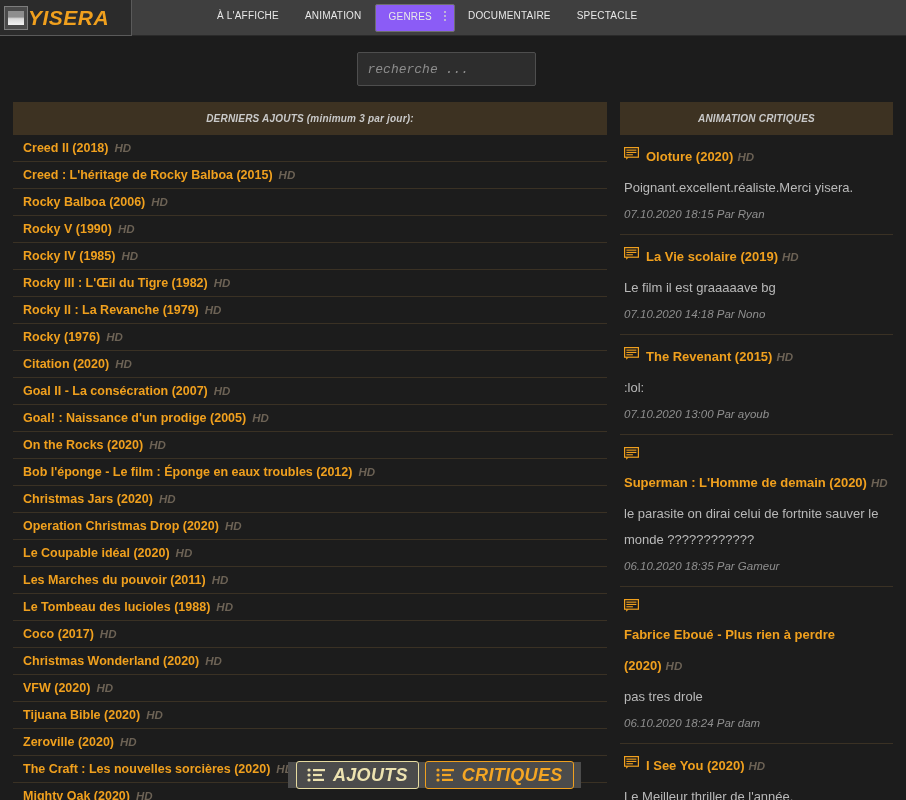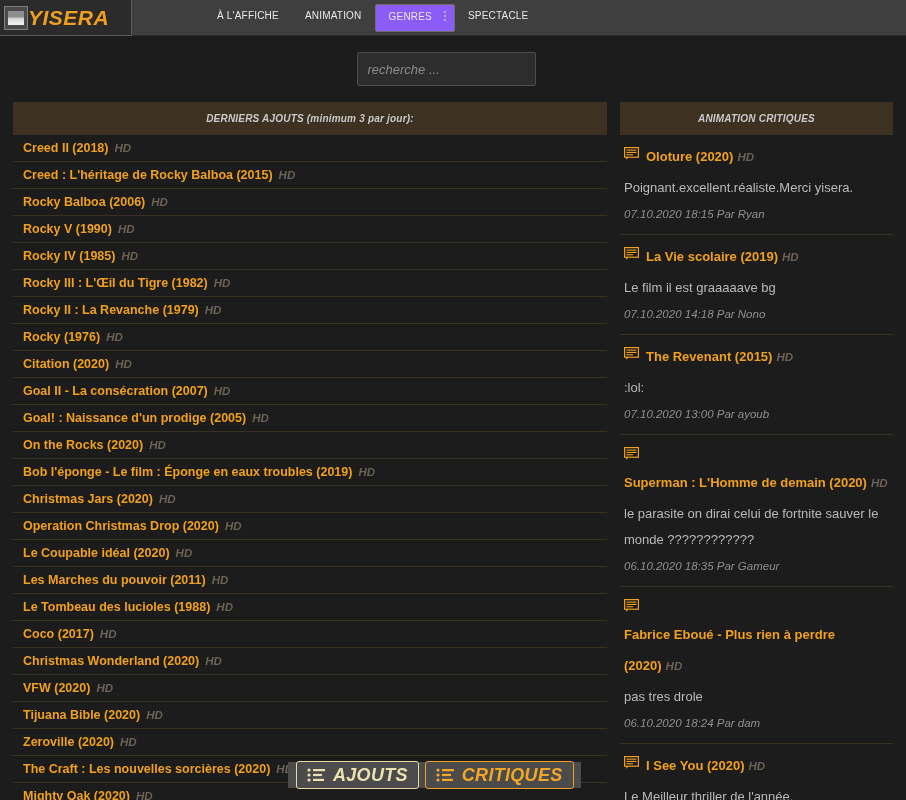--- a/index.html
+++ b/index.html
@@ -96,21 +96,21 @@
     width: 179px;
     height: 31px;
     background: #2d2d2d;
     border: 1px solid #4e4e4e;
     border-radius: 2px;
     color: #8c8c8c;
     font-style: italic;
     font-size: 13px;
     padding: 16px 10px;
     outline: none;
-    font-family: Liberation Sans, sans-serif;
+    font-family: Liberation Mono, monospace;
     margin-left: -14px;
   }
   #search-input::placeholder { color: #8c8c8c; font-style: italic; }
 
   
   #content {
     display: flex;
     padding: 0 13px;
     gap: 13px;
     height: 684px;
@@ -244,20 +244,23 @@
     </div>
     <div class="navitem boxed">
       <span>GENRES</span>
       <span class="kebab">
           <b></b>
           <b></b>
           <b></b>
         </span>
     </div>
     <div class="navitem">
+      <span>DOCUMENTAIRE</span>
+    </div>
+    <div class="navitem">
       <span>SPECTACLE</span>
     </div>
   </div>
 </div>
 
 <div id="searchwrap">
   <input id="search-input" type="text" placeholder="recherche ..." style="">
 </div>
 
 <div id="content">
@@ -307,21 +310,21 @@
         </div>
         <div class="add-row">
           <span class="add-title">Goal! : Naissance d'un prodige (2005)</span>
           <span class="badge-hd">HD</span>
         </div>
         <div class="add-row">
           <span class="add-title">On the Rocks (2020)</span>
           <span class="badge-hd">HD</span>
         </div>
         <div class="add-row">
-          <span class="add-title">Bob l'éponge - Le film : Éponge en eaux troubles (2019)</span>
+          <span class="add-title">Bob l'éponge - Le film : Éponge en eaux troubles (2012)</span>
           <span class="badge-hd">HD</span>
         </div>
         <div class="add-row">
           <span class="add-title">Christmas Jars (2020)</span>
           <span class="badge-hd">HD</span>
         </div>
         <div class="add-row">
           <span class="add-title">Operation Christmas Drop (2020)</span>
           <span class="badge-hd">HD</span>
         </div>

